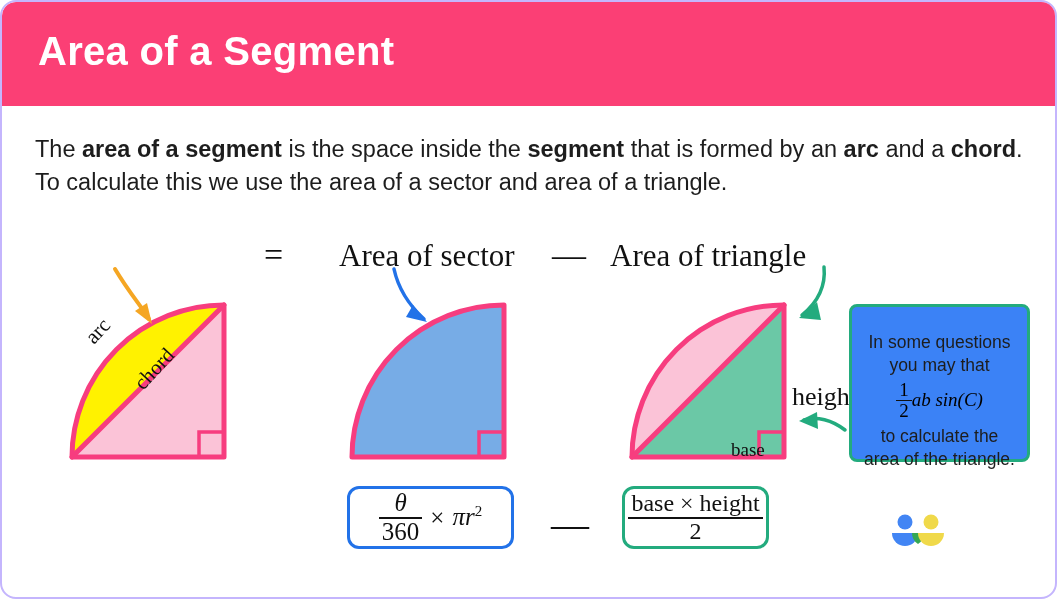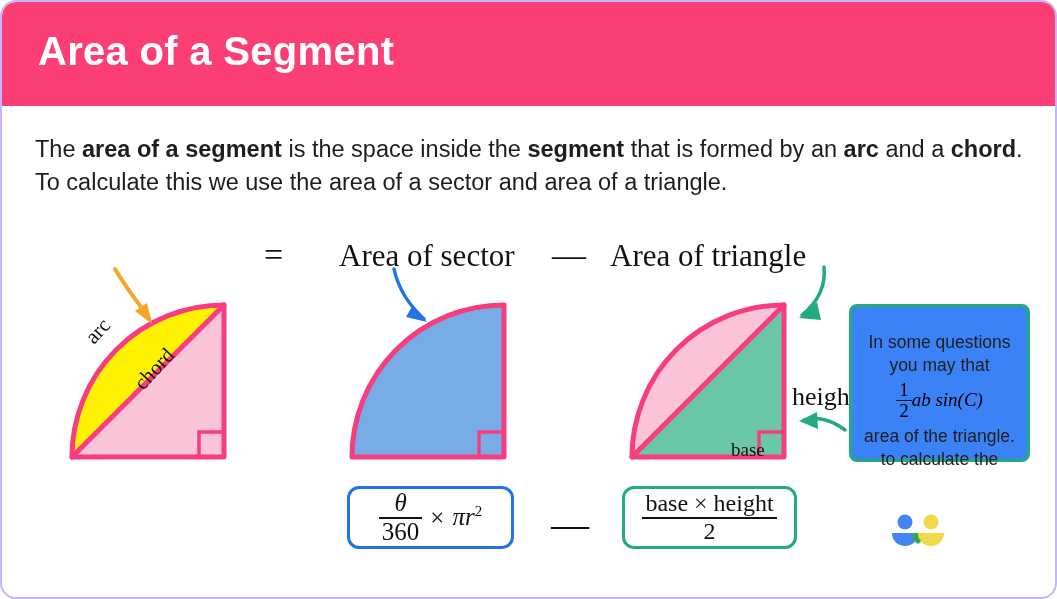--- a/index.html
+++ b/index.html
@@ -110,21 +110,21 @@
   .ital{font-style:italic;}
   
   .fbox{
     position:absolute;box-sizing:border-box;
     background:#ffffff;border-radius:12px;
     display:flex;align-items:center;justify-content:center;
     font-family:"Liberation Serif", serif;
     color:#111111;
   }
   .fbox-sector{left:345px;top:484px;width:167px;height:63px;border:3px solid #2272e8;font-size:25px;}
-  .fbox-tri{left:620px;top:484px;width:175px;height:63px;border:3px solid #23ab7e;font-size:24px;}
+  .fbox-tri{left:620px;top:484px;width:147px;height:63px;border:3px solid #23ab7e;font-size:24px;}
   .bigminus{
     position:absolute;left:549px;top:503px;
     font-family:"Liberation Serif", serif;
     font-size:38px;color:#111111;line-height:1;
   }
   .fbox .fracbox .bar{border-top-width:2px;}
   
   .logo{position:absolute;left:888px;top:508px;width:152px;height:44px;}
   .logo-mark{position:absolute;left:0;top:4px;}
   .logo-text{position:absolute;left:68px;top:6px;}
@@ -215,22 +215,22 @@
     <div class="ln">In some questions</div>
     <div class="ln">you may that</div>
     <div class="frac-inline">
       <span class="fracbox">
         <span class="num">1</span>
         <span class="bar"></span>
         <span class="den">2</span>
       </span>
       <span class="ital">ab sin(C)</span>
     </div>
+    <div class="ln">to calculate the</div>
     <div class="ln">area of the triangle.</div>
-    <div class="ln">to calculate the</div>
   </div>
 
   <div class="fbox fbox-sector">
     <span class="fracbox">
       <span class="num ital">θ</span>
       <span class="bar"></span>
       <span class="den">360</span>
     </span>
     <span style="margin:0 8px;">×</span>
     <span><span class="ital">πr</span><sup style="font-size:15px;">2</sup></span>

